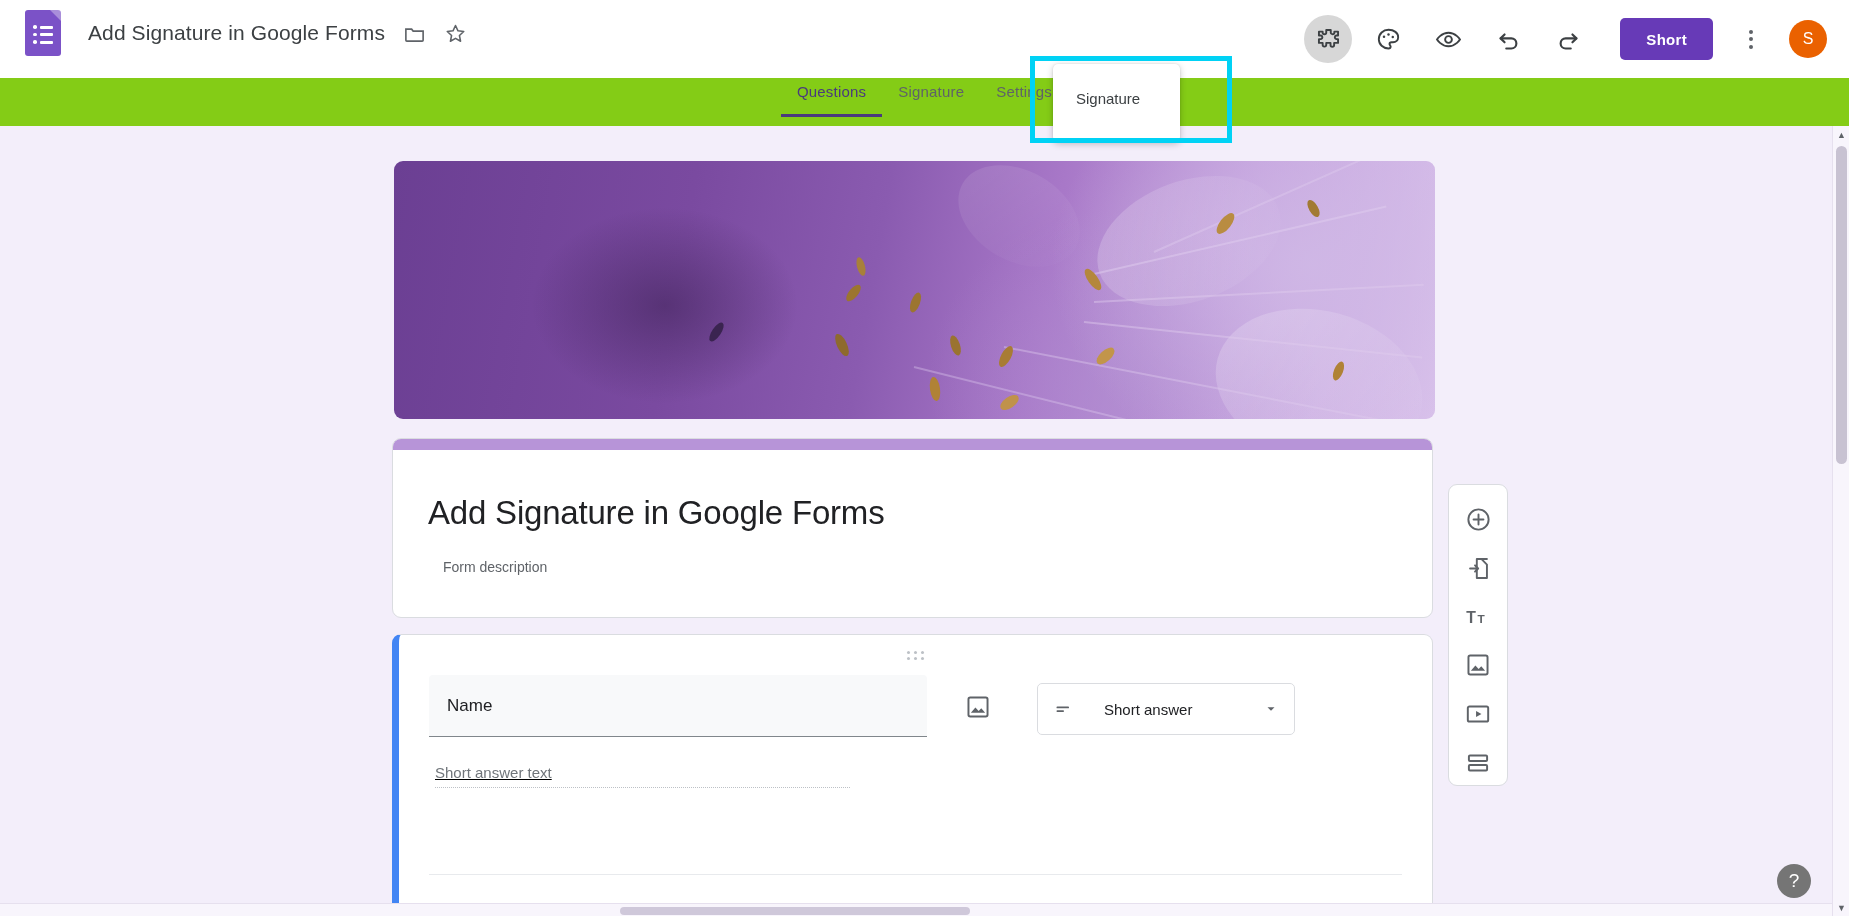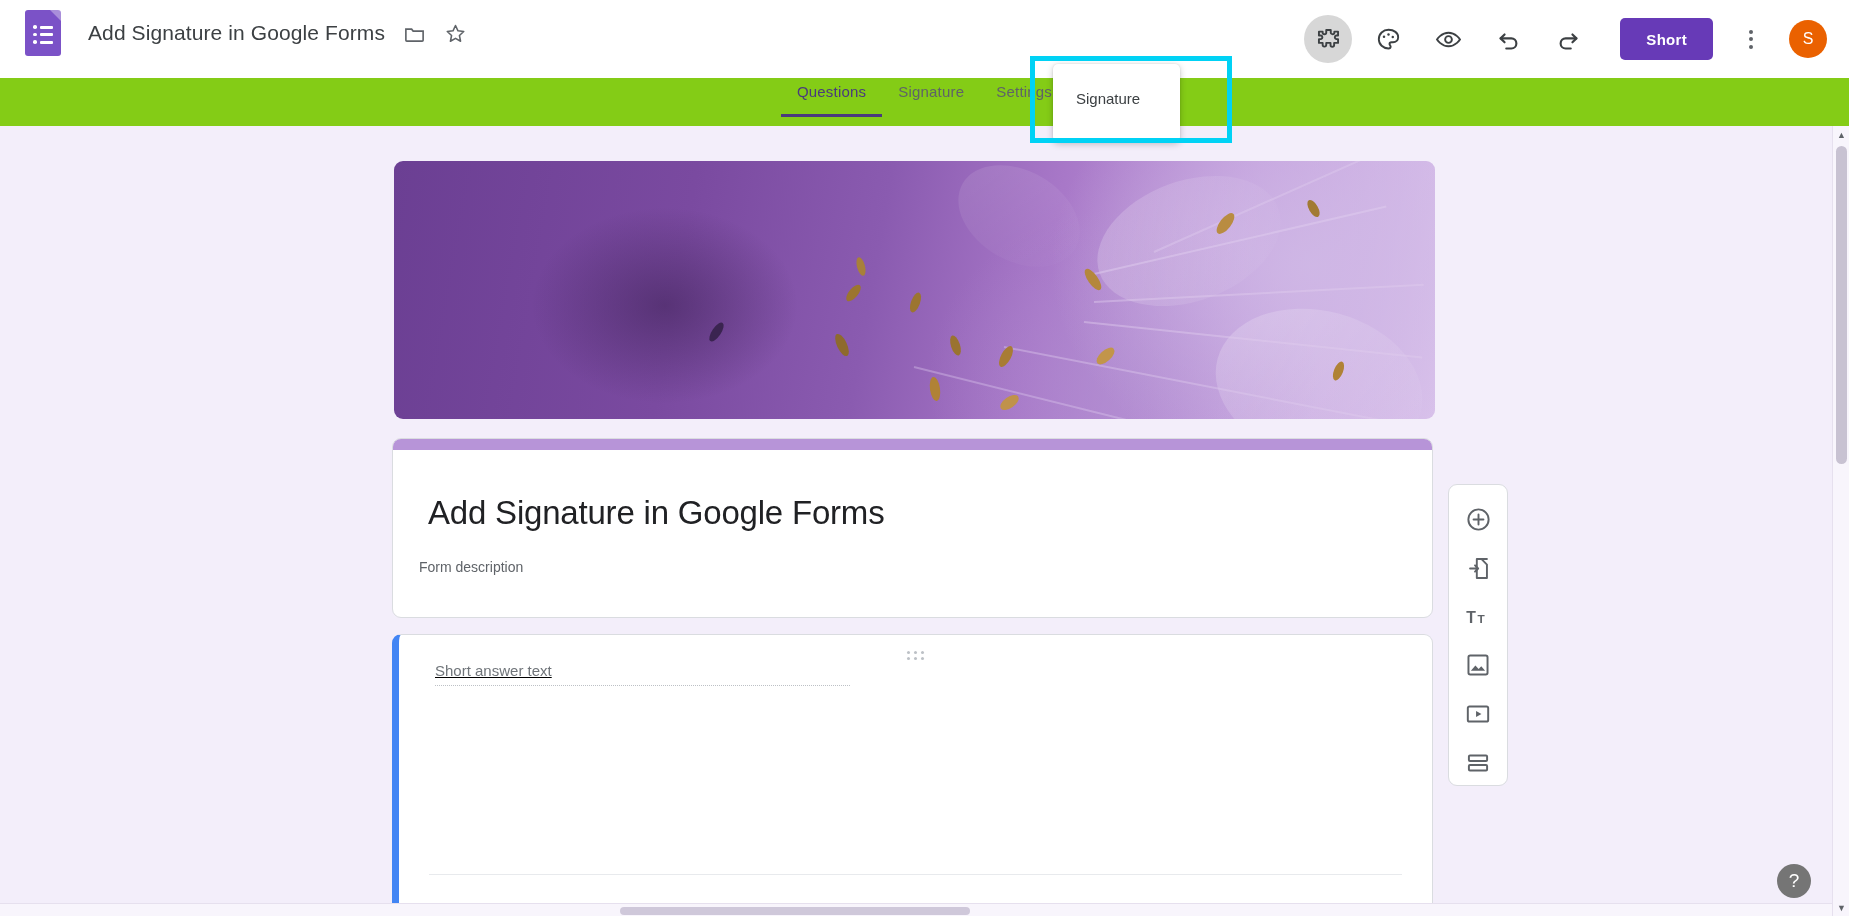--- a/index.html
+++ b/index.html
@@ -119,21 +119,21 @@
   
   .form-card {
     position: absolute; left: 392px; top: 312px; width: 1041px; height: 180px;
     background: #fff; border-radius: 9px; border: 1px solid #dadce0; overflow: hidden;
   }
   .accent-stripe { width: 100%; height: 11px; background: #b794d8; }
   .form-title {
     font-size: 33px; color: #202124; padding: 44px 35px 0; font-weight: normal;
     letter-spacing: -.2px;
   }
-  .form-desc { font-size: 14px; color: #5f6368; padding: 27px 26px 0; }
+  .form-desc { font-size: 14px; color: #5f6368; padding: 27px 50px 0; }
 
   
   .q-card {
     position: absolute; left: 392px; top: 508px; width: 1041px; height: 280px;
     background: #fff; border-radius: 9px; border: 1px solid #dadce0;
     border-left: 7px solid #4285f4; overflow: hidden;
   }
   .drag-handle {
     position: absolute; left: 50%; top: 16px; transform: translateX(-50%);
     display: grid; grid-template-columns: repeat(3, 4px); gap: 3px; cursor: grab;
@@ -346,20 +346,43 @@
     <div class="q-card">
       <div class="drag-handle">
         <i></i>
           <i></i>
           <i></i>
           <i></i>
           <i></i>
           <i></i>
       </div>
 
+      <div class="q-row">
+        <div class="q-title-wrap">
+          <input class="q-title-input" value="Name" style="">
+        </div>
+
+        <div class="img-btn">
+          <svg width="26" height="26" viewBox="0 0 24 24" fill="none" stroke="#5f6368" stroke-width="1.8">
+            <rect x="3.2" y="3.2" width="17.6" height="17.6" rx="1.6"></rect>
+            <path d="M5.4 17.4l4.2-5 3 3.4 2.4-2.6 3.6 4.2z" fill="#5f6368" stroke="none"></path>
+          </svg>
+        </div>
+
+        <div class="type-select">
+          <svg width="20" height="20" viewBox="0 0 24 24">
+            <rect x="3" y="9" width="15" height="2.1" rx="1" fill="#5f6368"></rect>
+            <rect x="3" y="13.6" width="9" height="2.1" rx="1" fill="#5f6368"></rect>
+          </svg>
+          <span class="type-label">Short answer</span>
+          <svg width="14" height="14" viewBox="0 0 24 24">
+            <path d="M6 9l6 6 6-6z" fill="#5f6368"></path>
+          </svg>
+        </div>
+      </div>
 
       <div class="q-answer">
         <div class="answer-ph">Short answer text</div>
         <div class="answer-line"></div>
       </div>
 
       <div class="q-divider"></div>
     </div>
 
     <div class="float-toolbar">

